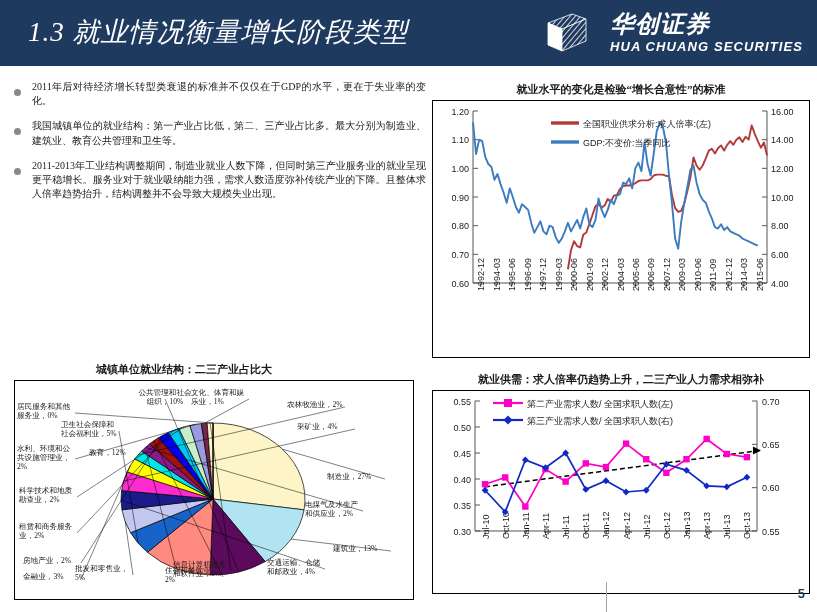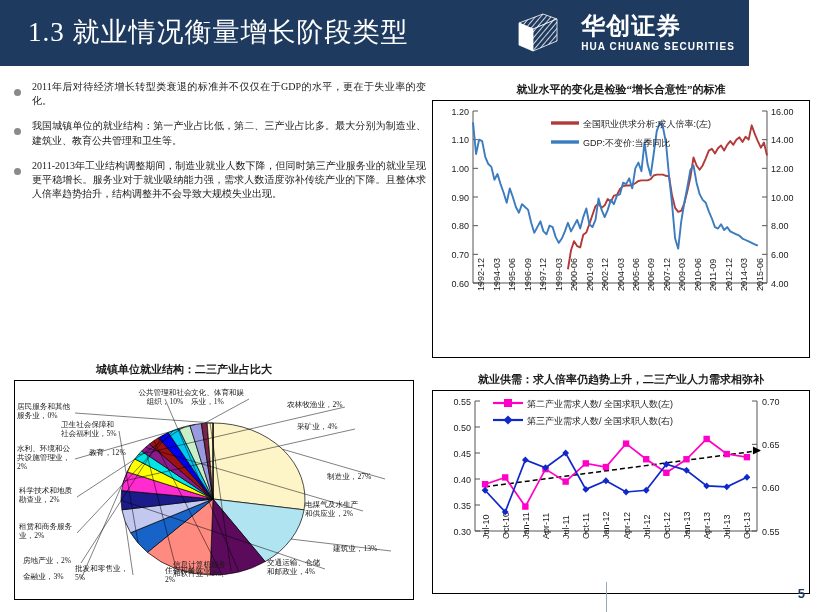--- a/index.html
+++ b/index.html
@@ -3,35 +3,36 @@
 <meta charset="utf-8">
 <style>
   html,body{margin:0;padding:0;}
   body{
     width:817px;height:612px;background:#ffffff;overflow:hidden;
     font-family:"Liberation Sans","DejaVu Sans",sans-serif;
     position:relative;
   }
   
   .header{
-    position:absolute;left:0;top:0;width:749px;height:66px;
+    position:absolute;left:0;top:0;width:817px;height:66px;
     background:#1f3a5f;
+    font-style:italic;
   }
   .header .title{
     position:absolute;left:28px;top:14px;
     color:#ffffff;font-size:27px;letter-spacing:1px;
     font-family:"Liberation Serif","DejaVu Serif",serif;
     white-space:nowrap;
   }
   .logo-wrap{position:absolute;right:14px;top:10px;height:46px;display:flex;align-items:center;gap:22px;}
   .logo-cube{width:42px;height:40px;position:relative;}
   .logo-text{display:flex;flex-direction:column;align-items:flex-start;}
   .logo-cn{color:#ffffff;font-size:24px;font-weight:bold;letter-spacing:1px;line-height:1;
     font-family:"Liberation Sans","DejaVu Sans",sans-serif;}
-  .logo-en{color:#ffffff;font-size:10px;font-weight:bold;letter-spacing:1.1px;margin-top:3px;}
+  .logo-en{color:#ffffff;font-size:13px;font-weight:bold;letter-spacing:1.1px;margin-top:3px;}
 
   
   .bullets{position:absolute;left:14px;top:80px;width:412px;}
   .bullet{display:flex;margin-bottom:11px;}
   .bullet .dot{
     width:7px;height:7px;border-radius:50%;background:#8a8a8a;
     margin-top:9px;margin-right:11px;flex:0 0 auto;
   }
   .bullet .txt{
     font-size:10px;line-height:1.42;color:#1a1a1a;

